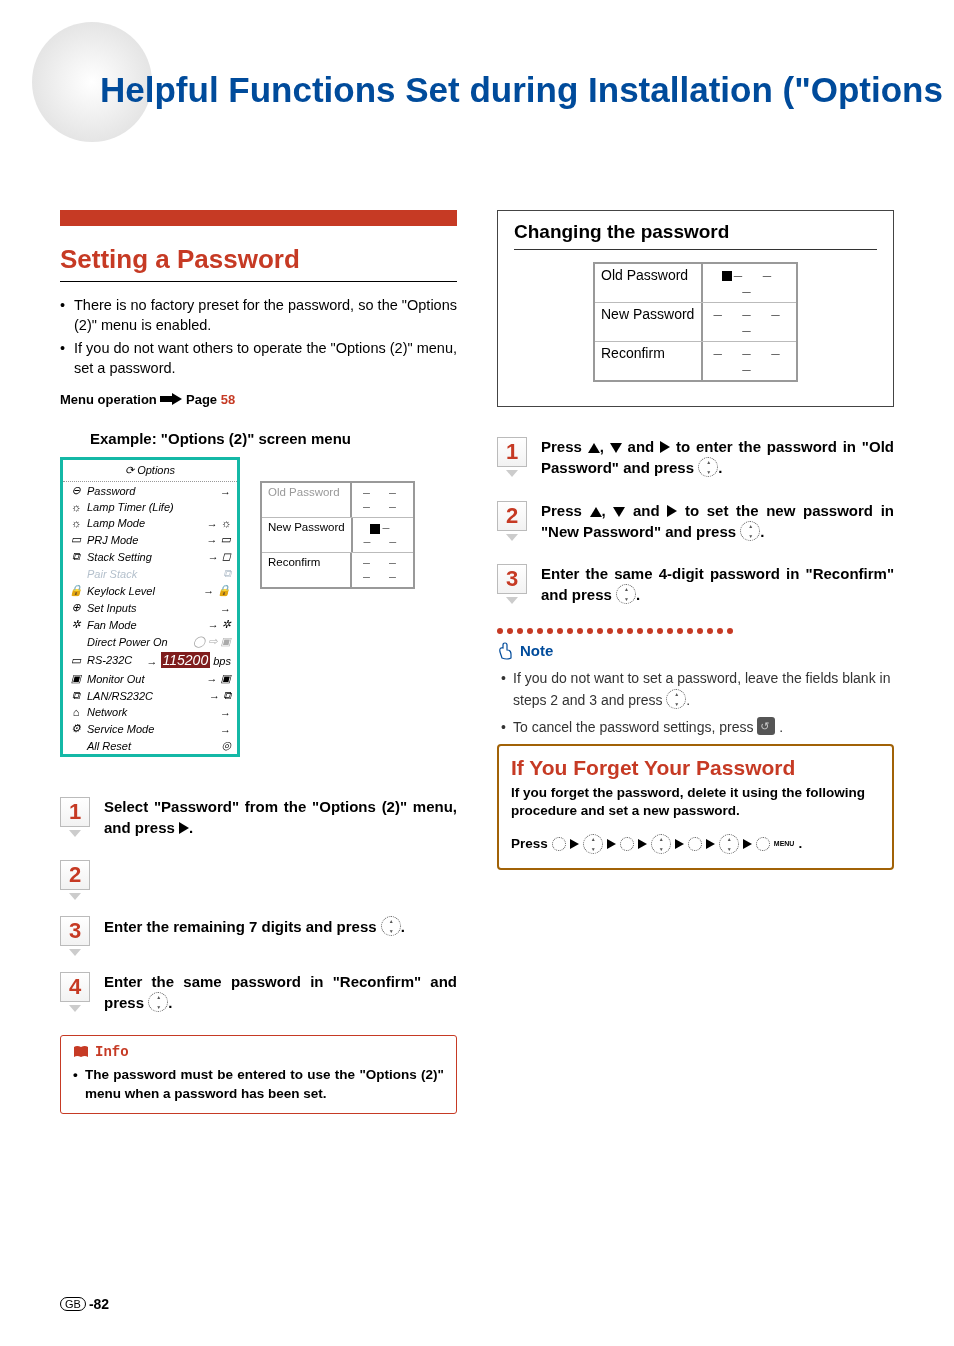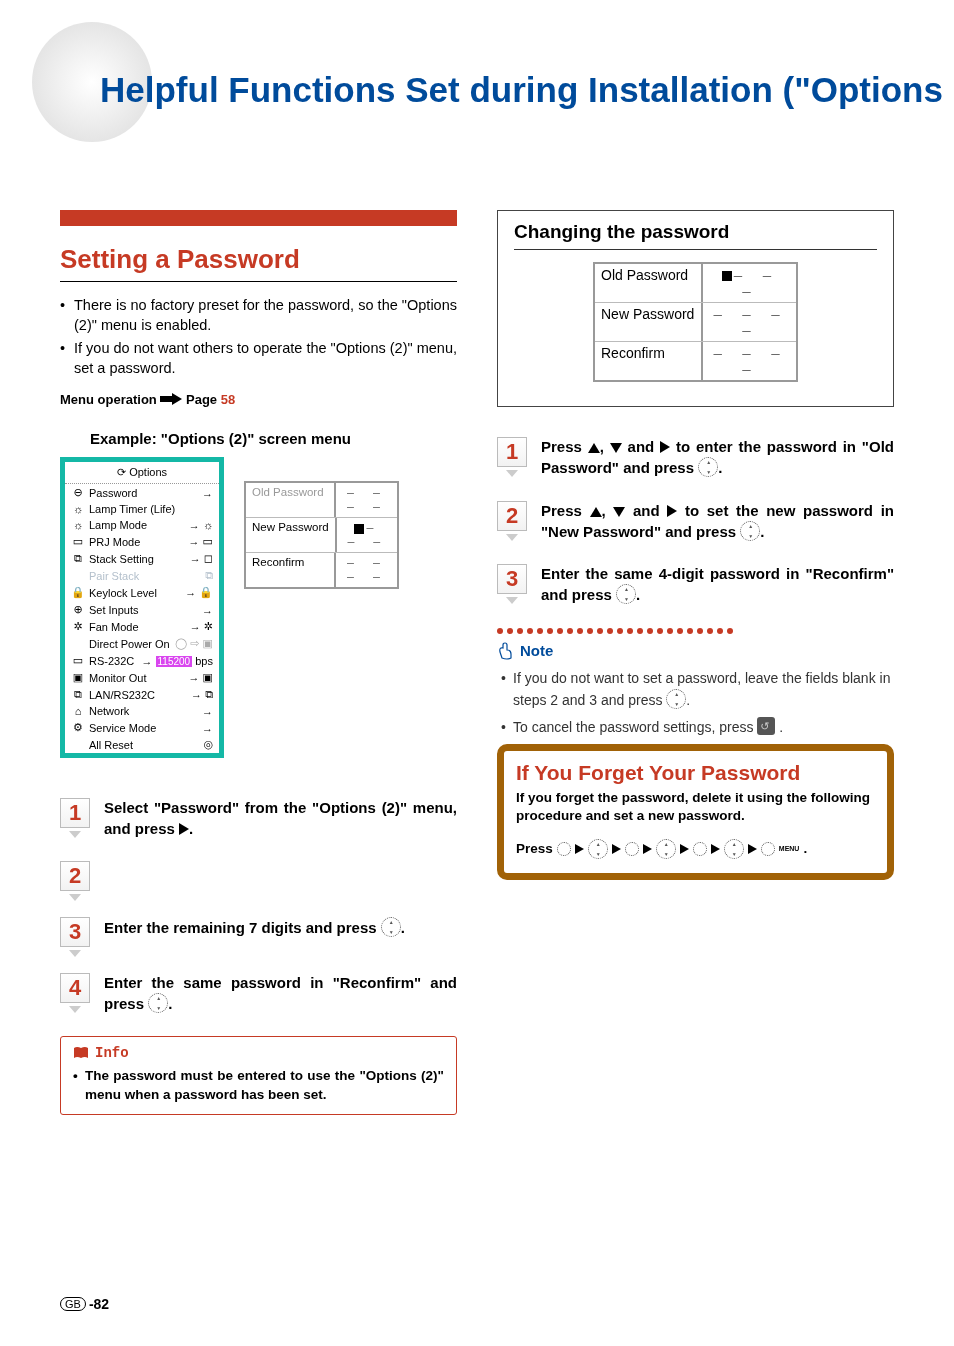--- a/index.html
+++ b/index.html
@@ -91,41 +91,42 @@
     font-size: 15px;
     margin-left: 30px;
     margin-bottom: 10px;
   }
   .screens {
     display: flex;
     gap: 20px;
     align-items: flex-start;
   }
   .menu-screen {
-    width: 164px;
-    border: 5px solid #14b8a6;
+    width: 180px;
+    border: 3px solid #14b8a6;
     font-size: 11px;
+    font-style: italic;
   }
   .menu-screen .hdr {
     text-align: center;
     font-weight: normal;
     padding: 4px 0;
     border-bottom: 1px dotted #999;
   }
   .menu-screen .row {
     display: flex;
     align-items: center;
     justify-content: space-between;
     padding: 2px 6px;
     gap: 4px;
   }
   .menu-screen .row .lbl { flex: 1; white-space: nowrap; }
   .menu-screen .row .ico { width: 14px; text-align:center; }
   .menu-screen .row.disabled { color: #b4c0cc; }
-  .menu-screen .rs-val { background:#d946ef; color:#fff; padding:0 2px; font-size:10px; }
+  .menu-screen .rs-val { background:#7f1d1d; color:#fff; padding:0 2px; font-size:14px; }
   .pw-box {
     border: 2px solid #999;
     font-size: 11.5px;
   }
   .pw-box .prow {
     display: flex;
     border-bottom: 1px solid #bbb;
   }
   .pw-box .prow:last-child { border-bottom:none; }
   .pw-box .plabel {
@@ -237,22 +238,22 @@
   }
   .note-sep span { width:6px;height:6px;background:#c63a24;border-radius:50%;}
   .note-hdr { color:#004b9b; font-weight:bold; font-size:15px; display:flex; align-items:center; gap:5px; margin-bottom:8px;}
   .note-bullets li {
     list-style:none; font-size:14px; color:#333;
     line-height:1.5; margin-bottom:6px;
     position:relative; padding-left:16px;
   }
   .note-bullets li::before{content:"•"; position:absolute; left:4px;}
   .forget-box {
-    border:7px solid #a16207;
-    border-radius: 10px;
+    border:2px solid #a16207;
+    border-radius: 4px;
     padding: 10px 12px 14px 12px;
   }
   .forget-title { color:#c63a24; font-size:21px; font-weight:bold; margin-bottom:4px;}
   .forget-body { font-size:13.5px; font-weight:bold; line-height:1.35; margin-bottom:14px;}
   .forget-seq { font-size:13.5px; font-weight:bold; display:flex; align-items:center; gap:4px; flex-wrap:wrap;}
   .micon {
     display:inline-block;width:14px;height:14px;border:1px dotted #555;border-radius:50%;
     vertical-align:middle; position:relative;
   }
   .arrow-r {

